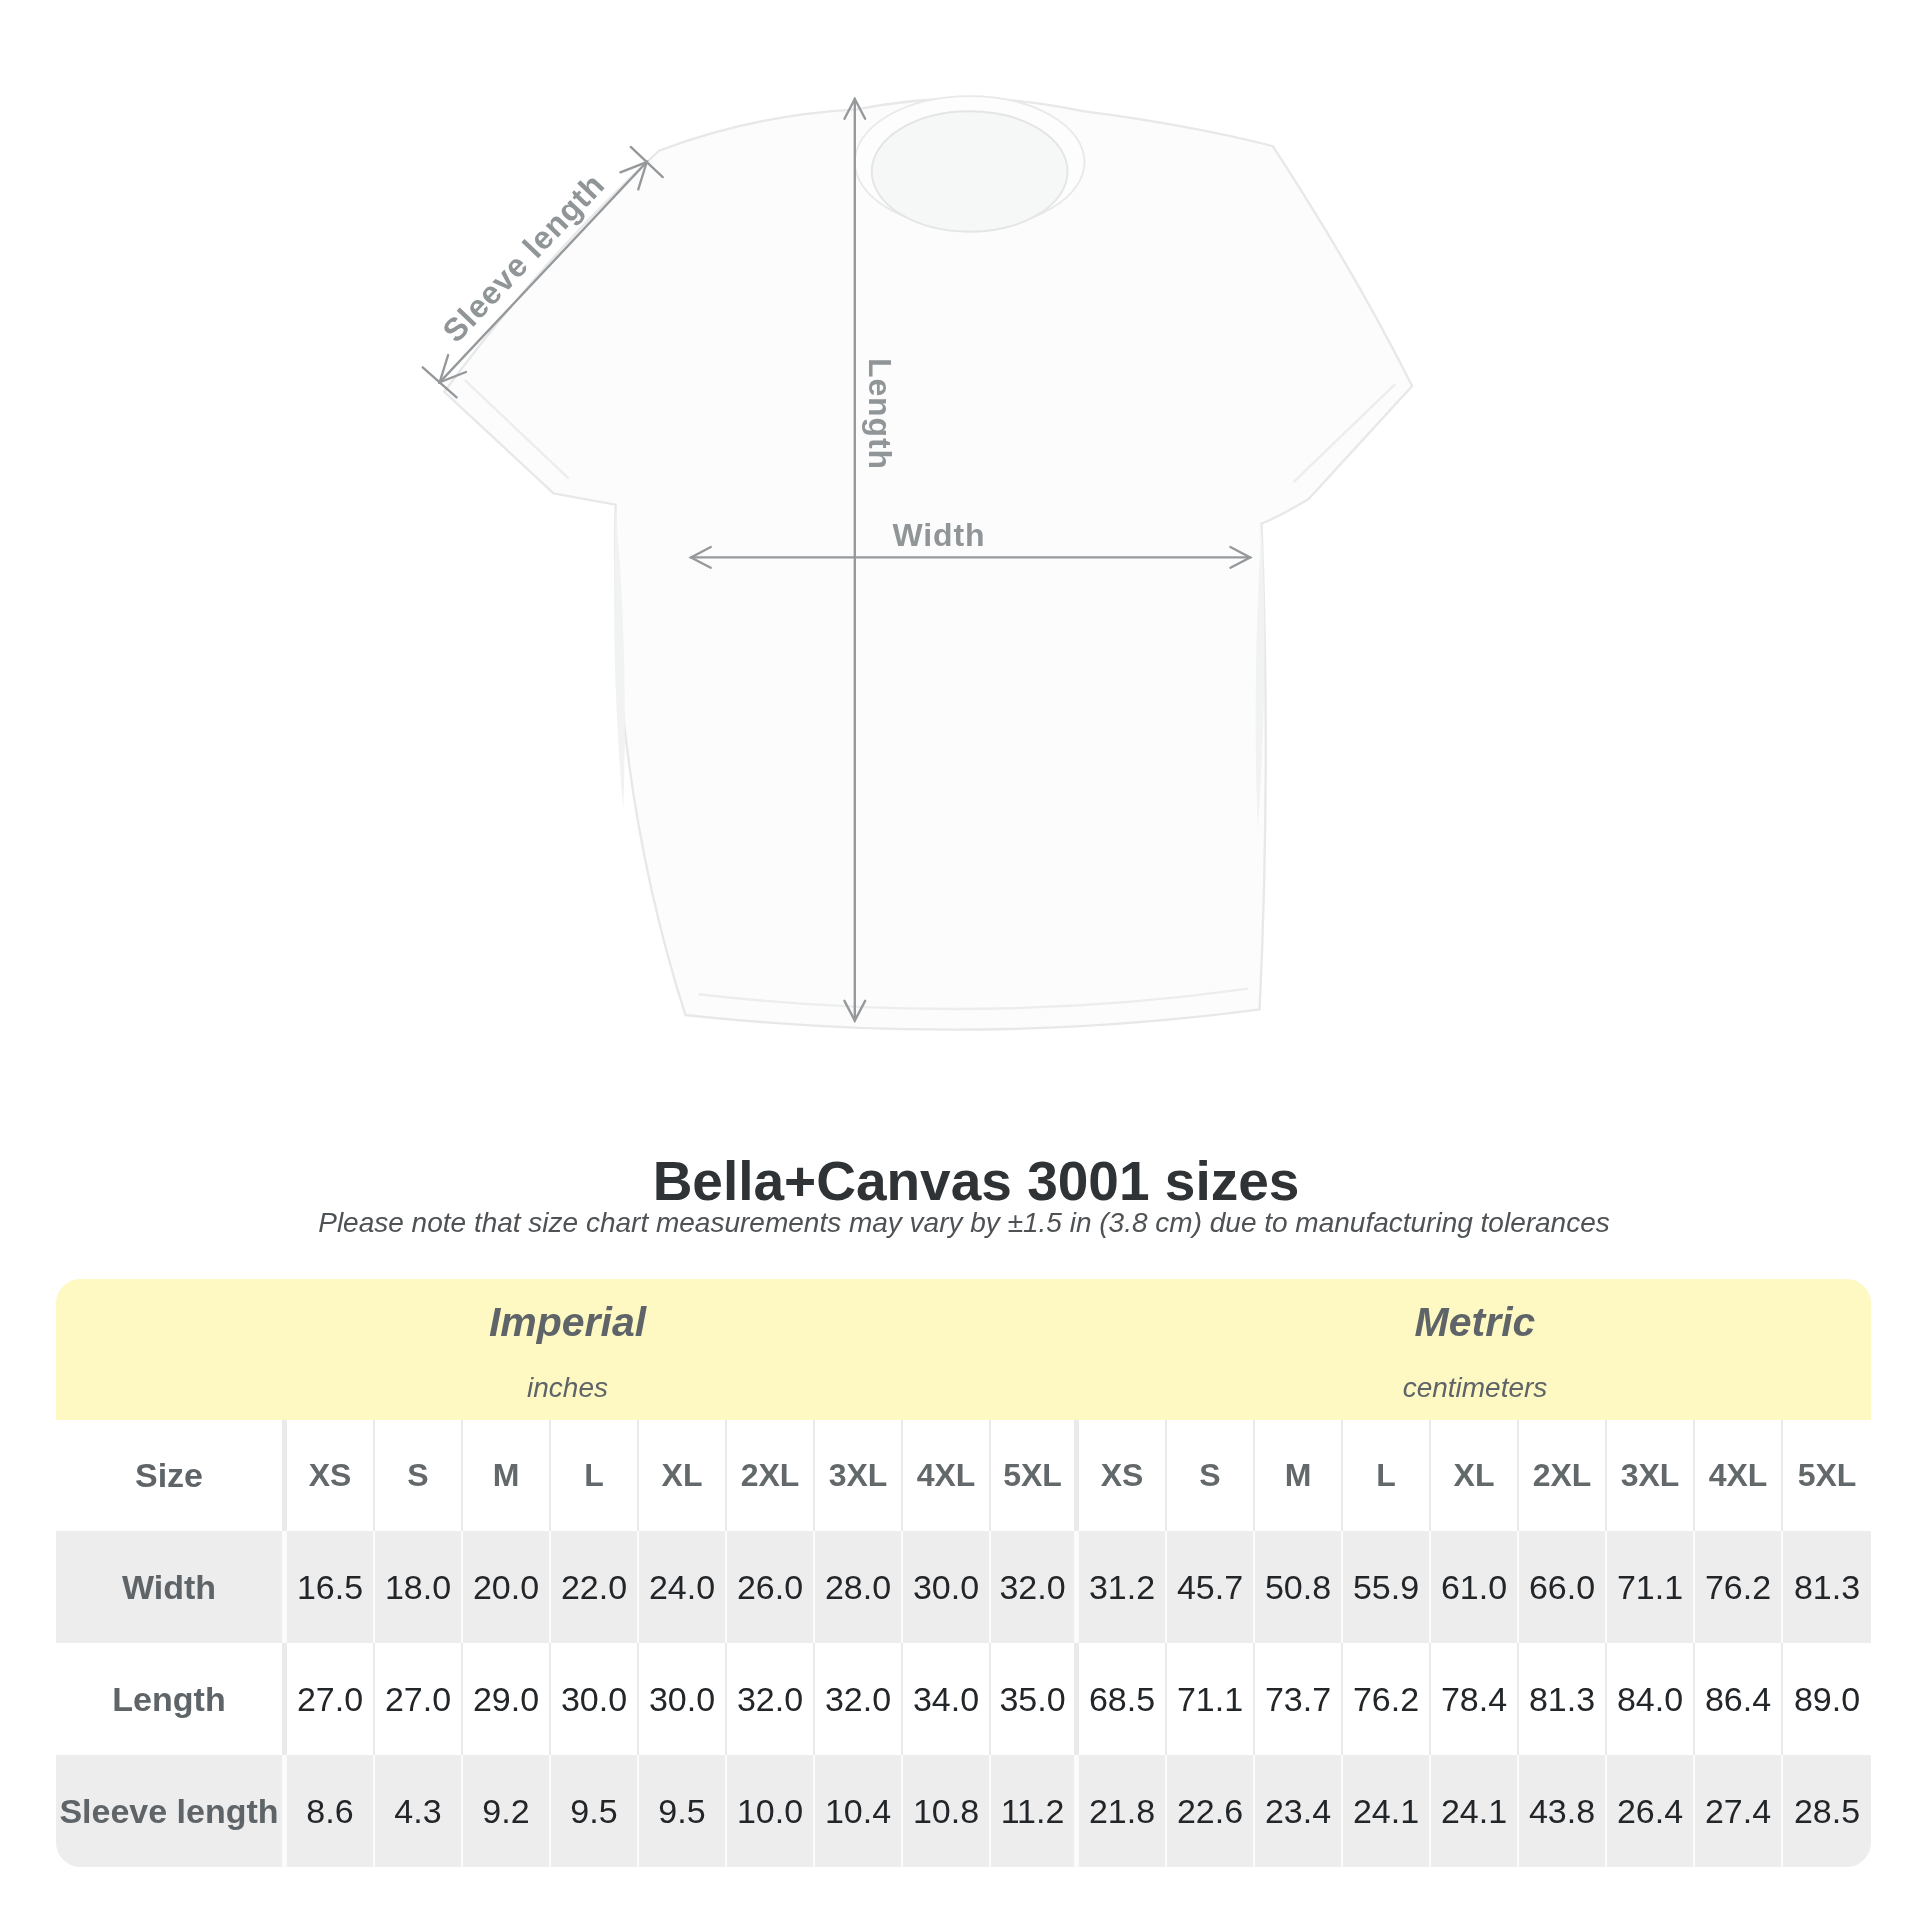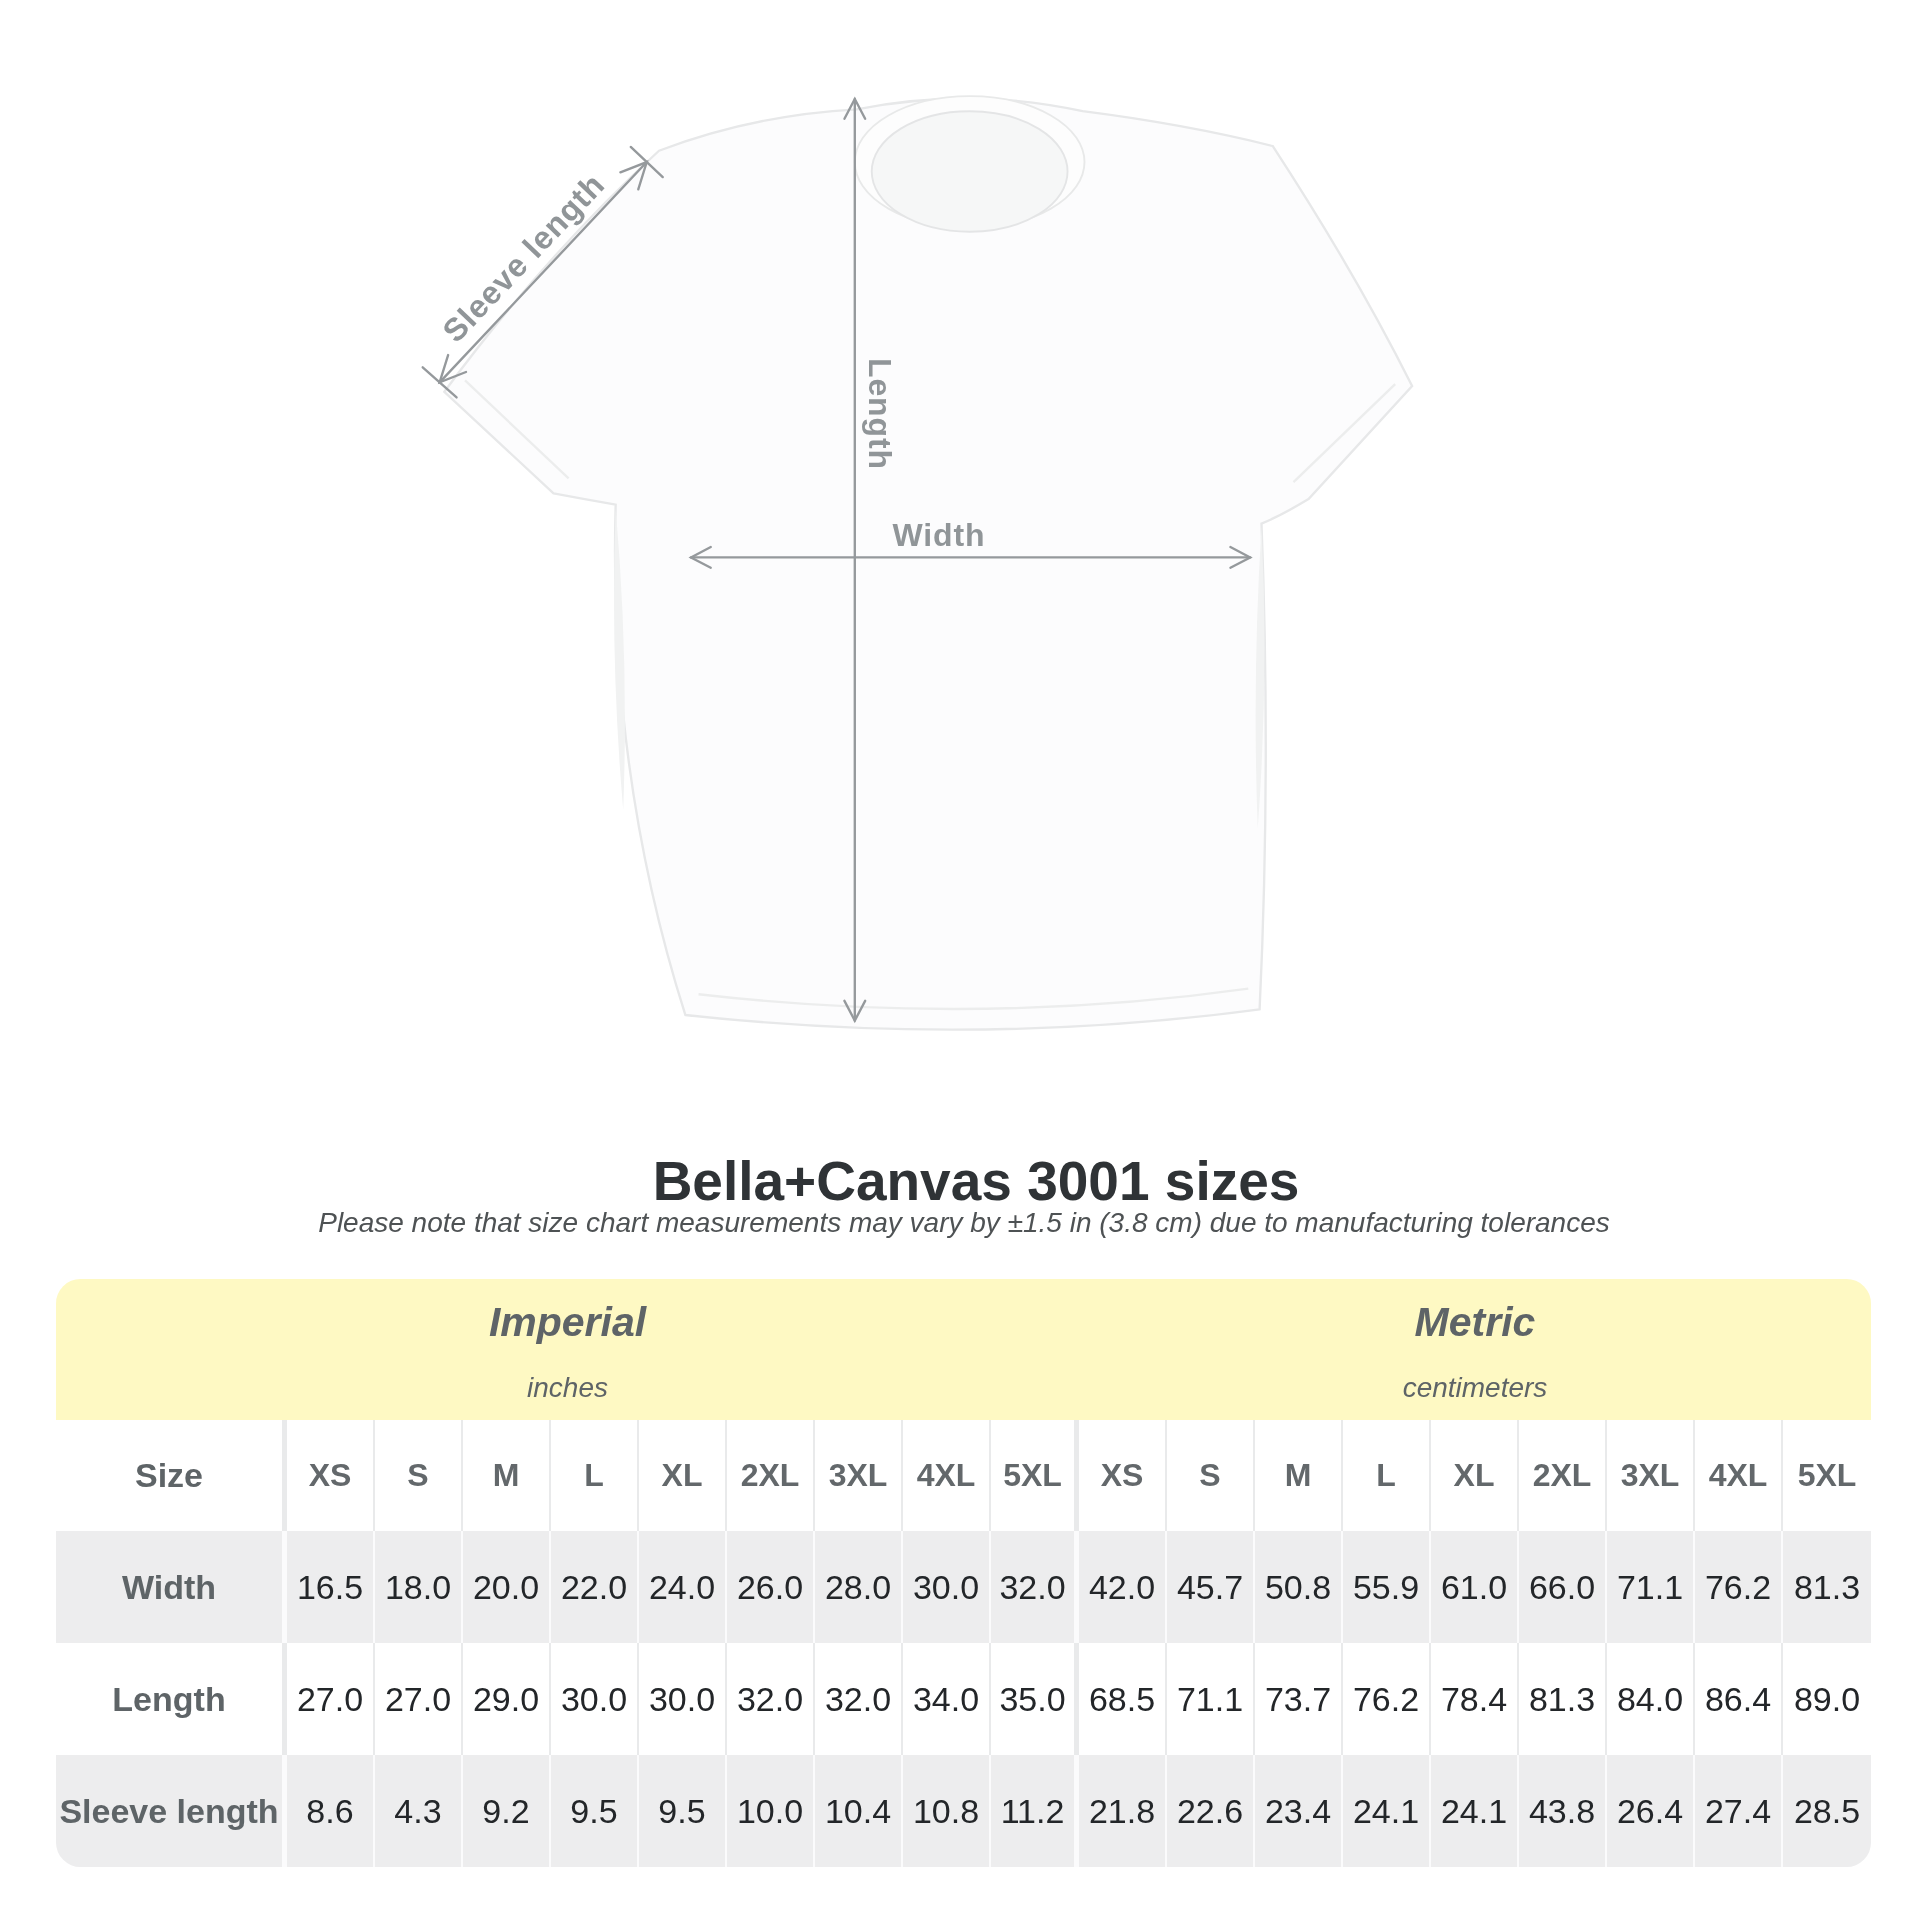--- a/index.html
+++ b/index.html
@@ -151,21 +151,21 @@
     <div class="c label-cell wide">Width</div>
     <div class="c val">16.5</div>
     <div class="c val">18.0</div>
     <div class="c val">20.0</div>
     <div class="c val">22.0</div>
     <div class="c val">24.0</div>
     <div class="c val">26.0</div>
     <div class="c val">28.0</div>
     <div class="c val">30.0</div>
     <div class="c val wide">32.0</div>
-    <div class="c val">42.0</div>
+    <div class="c val">31.2</div>
     <div class="c val">45.7</div>
     <div class="c val">50.8</div>
     <div class="c val">55.9</div>
     <div class="c val">61.0</div>
     <div class="c val">66.0</div>
     <div class="c val">71.1</div>
     <div class="c val">76.2</div>
     <div class="c val last">81.3</div>
   </div>
 

